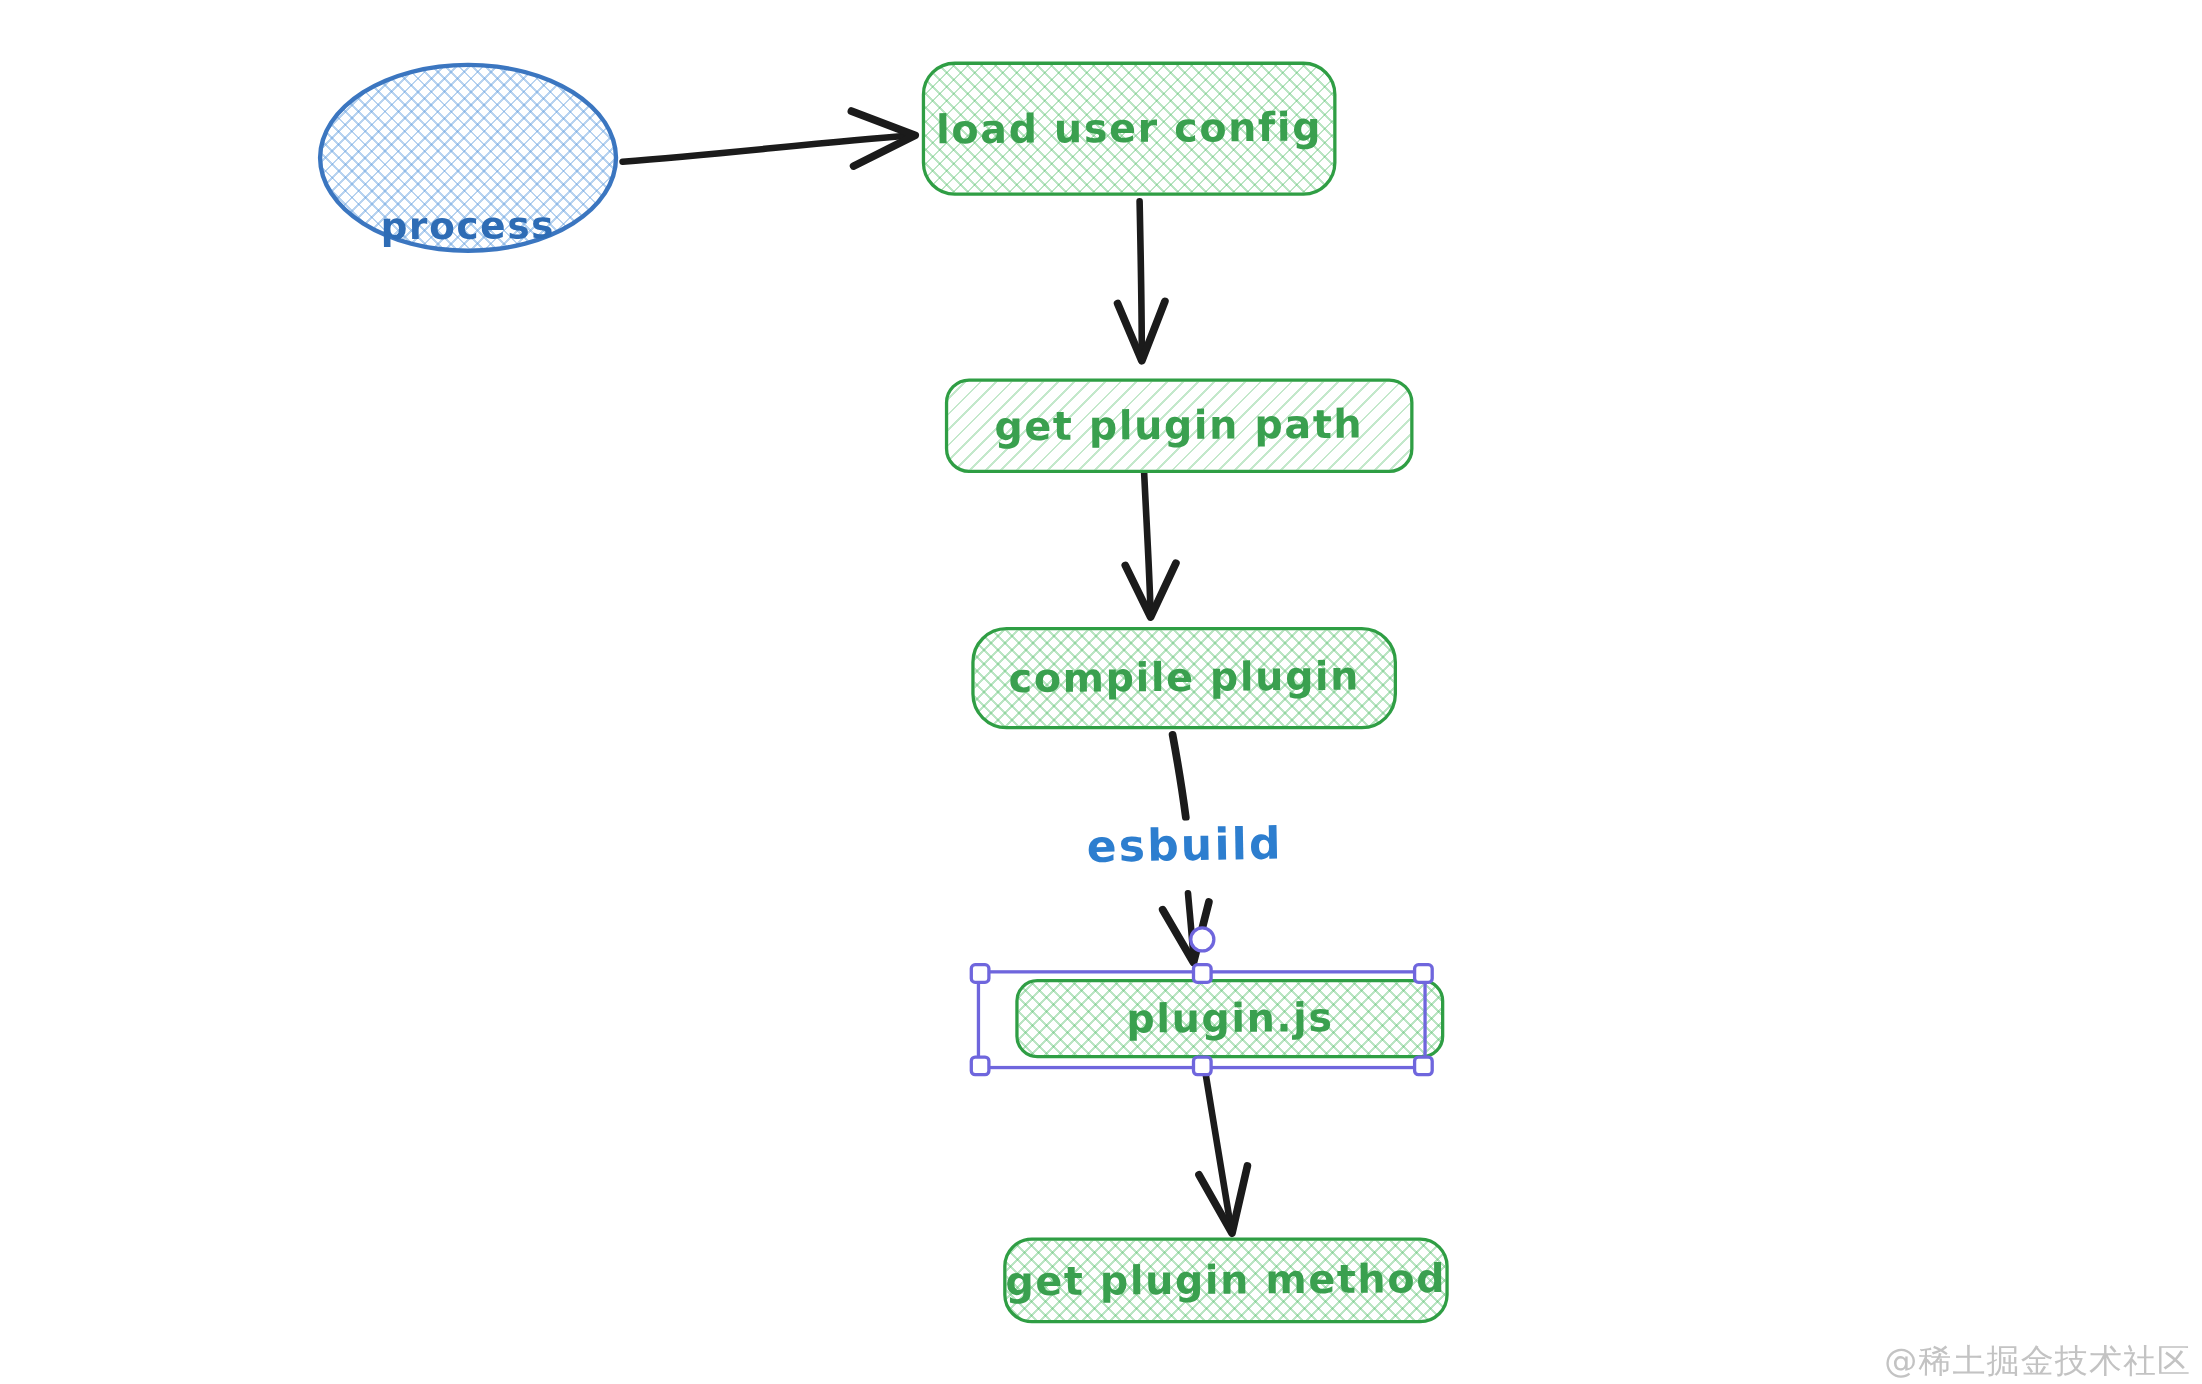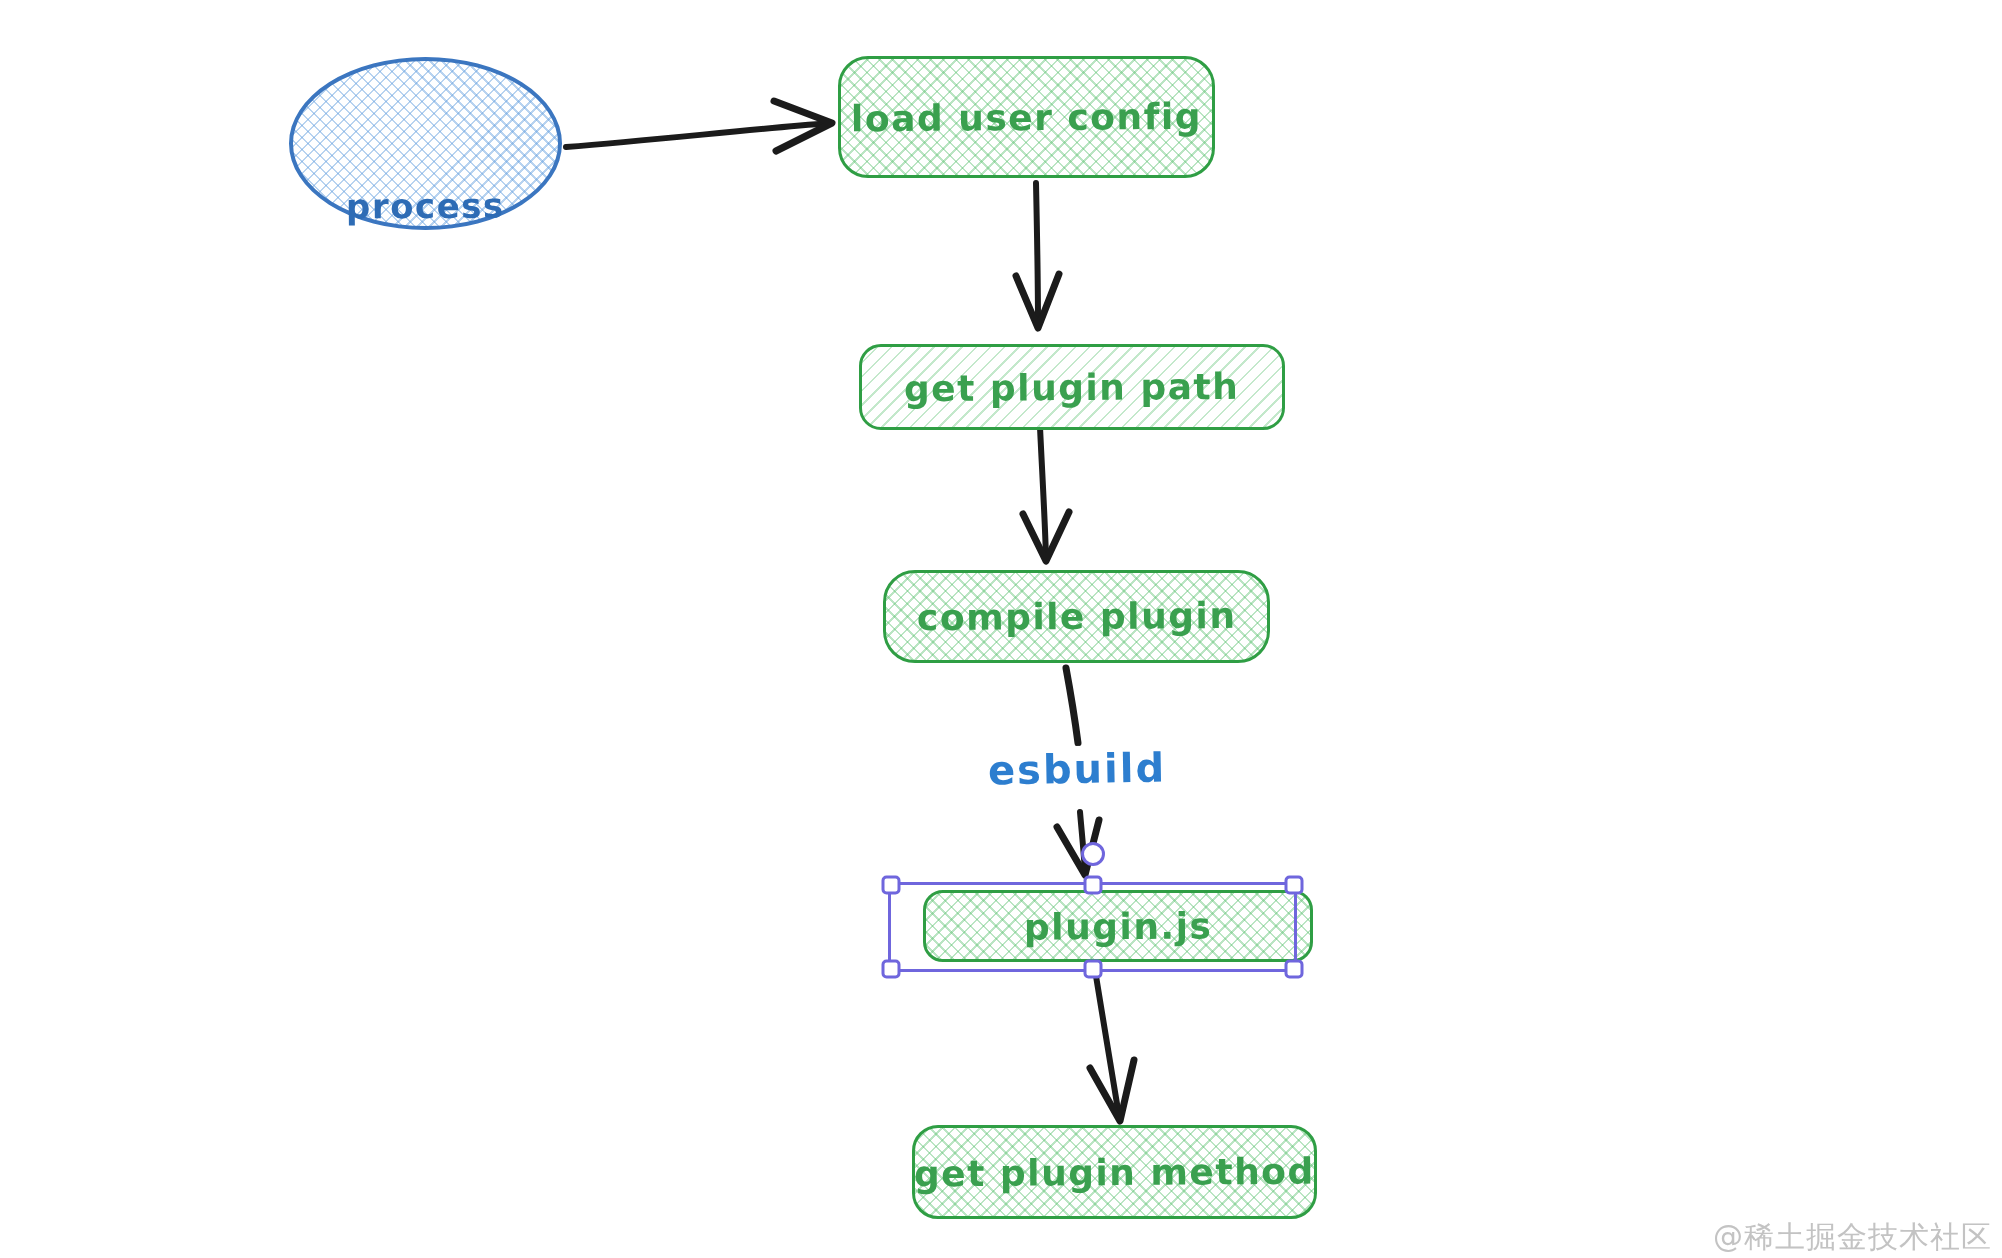--- a/index.html
+++ b/index.html
@@ -159,19 +159,19 @@
   <div class="selection-frame" style="left:888px; top:882px; width:409px; height:90px;">
     <div class="rotate-handle" style="left:50%; top:-31px;"></div>
     <div class="handle" style="left:0;    top:0;"></div>
     <div class="handle" style="left:50%;  top:0;"></div>
     <div class="handle" style="left:100%; top:0;"></div>
     <div class="handle" style="left:0;    top:100%;"></div>
     <div class="handle" style="left:50%; top:100%;"></div>
     <div class="handle" style="left:100%; top:100%;"></div>
   </div>
 
-  <div class="node rect" style="left:912px; top:1125px; width:405px; height:94px; border-radius:26px;">
+  <div class="node rect" style="left:912px; top:1125px; width:405px; height:78px; border-radius:26px;">
     <span>get plugin method</span>
   </div>
 
   <div class="watermark">@稀土掘金技术社区</div>
 
 </div>
 
 </body></html>

